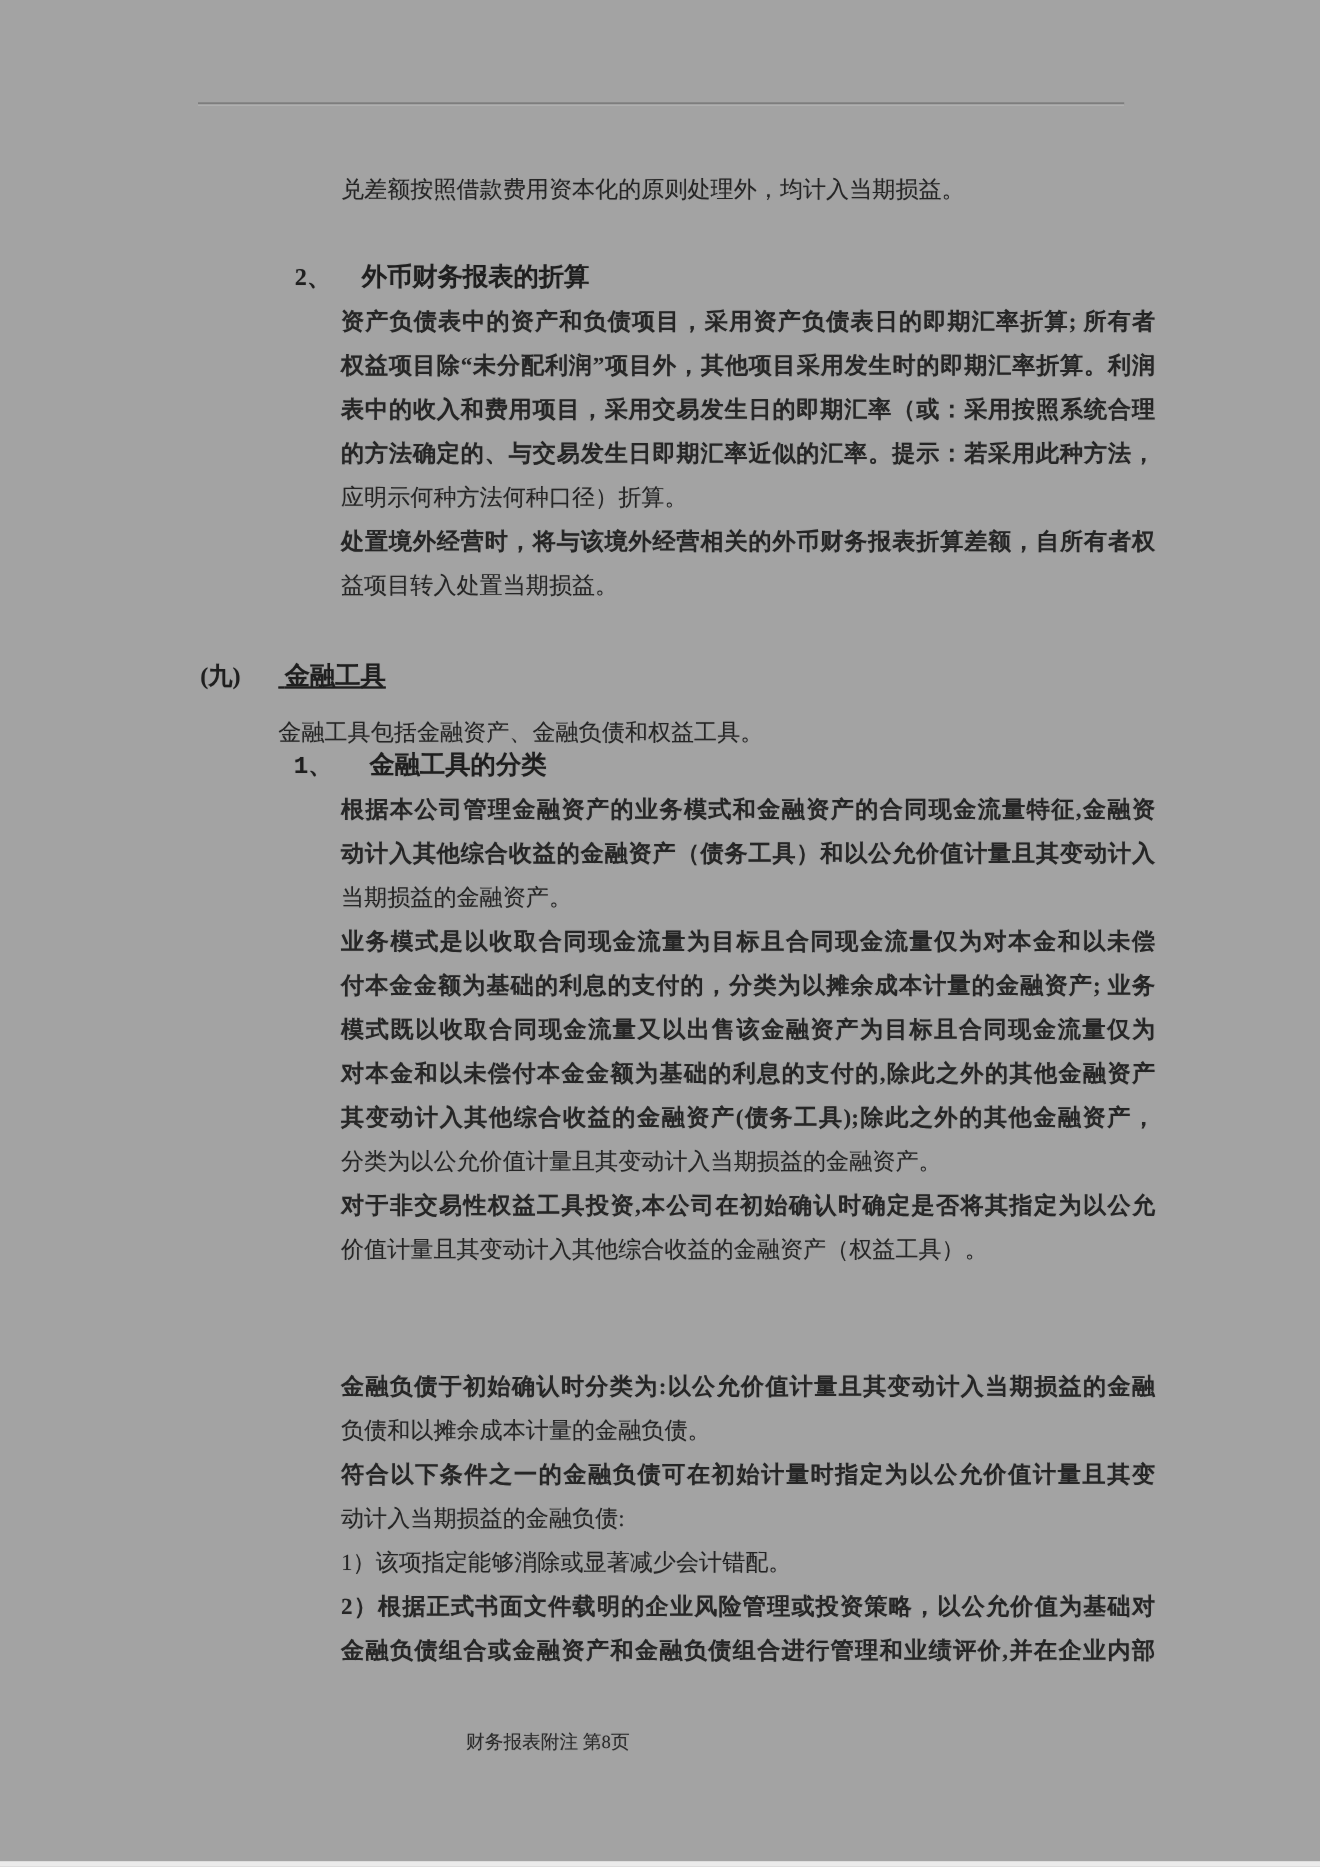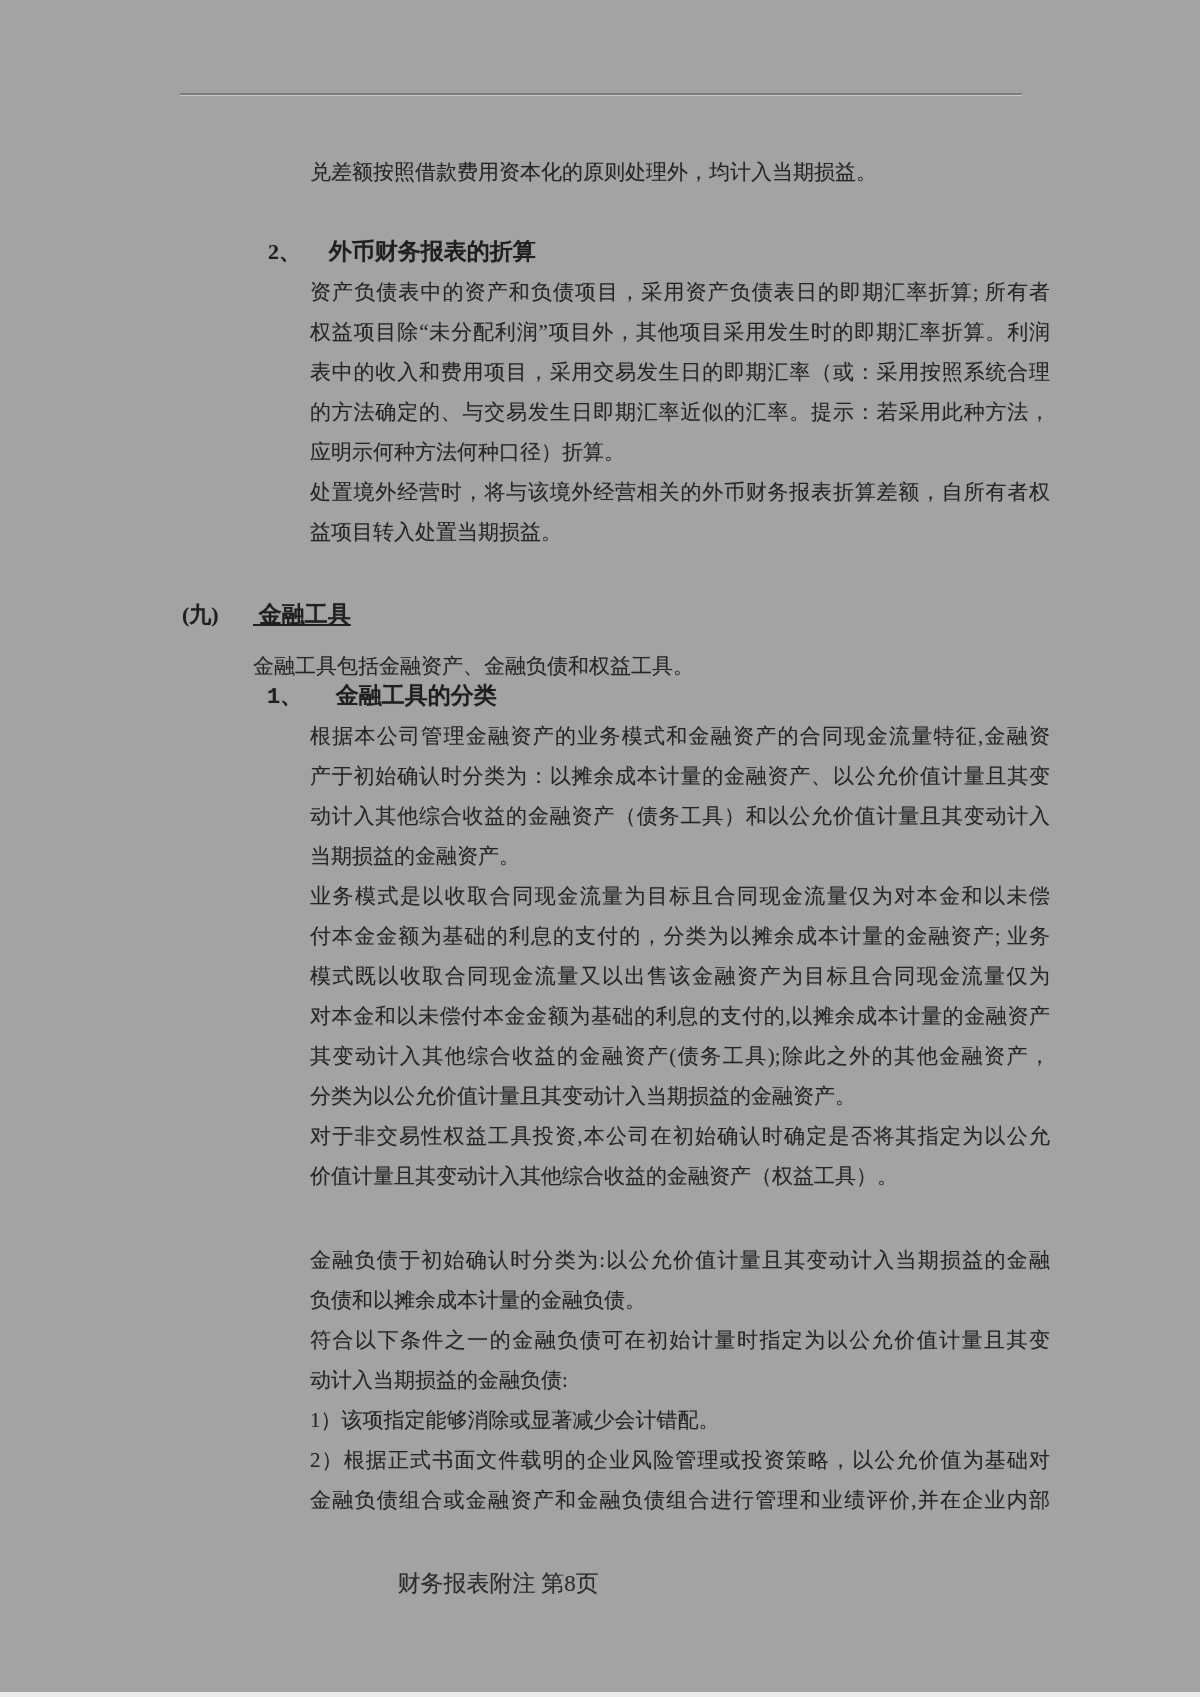--- a/index.html
+++ b/index.html
@@ -11,21 +11,21 @@
   .page{position:absolute;inset:0;background:#a3a3a3;}
   .rule{
     position:absolute;top:93px;left:180px;width:842px;height:2px;
     background:#7d7d7d;border-bottom:1px solid #c9c9c9;
   }
   .line,.tl{
     font-size:21px;line-height:40px;height:40px;white-space:nowrap;
     text-shadow:0 0 1px rgba(40,40,40,.28);
   }
   .para .tl{white-space:normal;}
-  .tl.full{text-align:justify;text-align-last:justify;}
+  .tl.full{text-align:justify;text-align-last:justify;font-weight:bold;}
   .tl.short{text-align:left;text-align-last:left;}
   .line{position:absolute;}
   .para{position:absolute;}
   .heading{
     position:absolute;height:40px;line-height:40px;
     font-weight:bold;font-size:23px;color:#1f1f1f;
     text-shadow:0 0 1px rgba(30,30,30,.3);white-space:nowrap;
   }
   .hnum{display:inline-block;}
   .h-2 .hnum{width:55px;font-size:22px;}
@@ -34,21 +34,21 @@
   .l-intro{top:152px;left:310px;width:740px;}
   .h-2{top:232px;left:268px;}
   .p-fx{top:272px;left:310px;width:740px;}
   .h-9{top:595px;left:182px;text-decoration:underline;}
   .l-instruments{top:646px;left:253px;}
   .h-1{top:677px;left:267px;font-family:Liberation Mono, monospace;}
   .p-class{top:716px;left:310px;width:740px;}
   .p-liab{top:1240px;left:310px;width:740px;}
   .footer{
     position:absolute;top:1572px;left:0;width:996px;
-    text-align:center;font-size:23px;line-height:24px;color:#2c2c2c;
+    text-align:center;font-size:17px;line-height:24px;color:#2c2c2c;
     text-shadow:0 0 1px rgba(40,40,40,.28);
   }
   .bottom-edge{
     position:absolute;left:0;bottom:0;width:1200px;height:5px;
     background:#ebebeb;
   }
 </style>
 </head>
 <body>
 
@@ -80,27 +80,26 @@
 
   <div class="line l-instruments">金融工具包括金融资产、金融负债和权益工具。</div>
 
   <div class="heading h-1">
     <span class="hnum">1、</span>
     <span class="htxt">金融工具的分类</span>
   </div>
 
   <div class="para p-class" id="para-class">
       <div class="tl full">根据本公司管理金融资产的业务模式和金融资产的合同现金流量特征,金融资</div>
-      <div class="tl full">产于初始确认时分类为：以摊余成本计量的金融资产、以公允价值计量且其变</div>
       <div class="tl full">动计入其他综合收益的金融资产（债务工具）和以公允价值计量且其变动计入</div>
       <div class="tl short">当期损益的金融资产。</div>
       <div class="tl full">业务模式是以收取合同现金流量为目标且合同现金流量仅为对本金和以未偿</div>
       <div class="tl full">付本金金额为基础的利息的支付的，分类为以摊余成本计量的金融资产; 业务</div>
       <div class="tl full">模式既以收取合同现金流量又以出售该金融资产为目标且合同现金流量仅为</div>
-      <div class="tl full">对本金和以未偿付本金金额为基础的利息的支付的,以摊余成本计量的金融资产</div>
+      <div class="tl full">对本金和以未偿付本金金额为基础的利息的支付的,除此之外的其他金融资产</div>
       <div class="tl full">其变动计入其他综合收益的金融资产(债务工具);除此之外的其他金融资产，</div>
       <div class="tl short">分类为以公允价值计量且其变动计入当期损益的金融资产。</div>
       <div class="tl full">对于非交易性权益工具投资,本公司在初始确认时确定是否将其指定为以公允</div>
       <div class="tl short">价值计量且其变动计入其他综合收益的金融资产（权益工具）。</div>
     </div>
 
   <div class="para p-liab" id="para-liab">
       <div class="tl full">金融负债于初始确认时分类为:以公允价值计量且其变动计入当期损益的金融</div>
       <div class="tl short">负债和以摊余成本计量的金融负债。</div>
       <div class="tl full">符合以下条件之一的金融负债可在初始计量时指定为以公允价值计量且其变</div>

